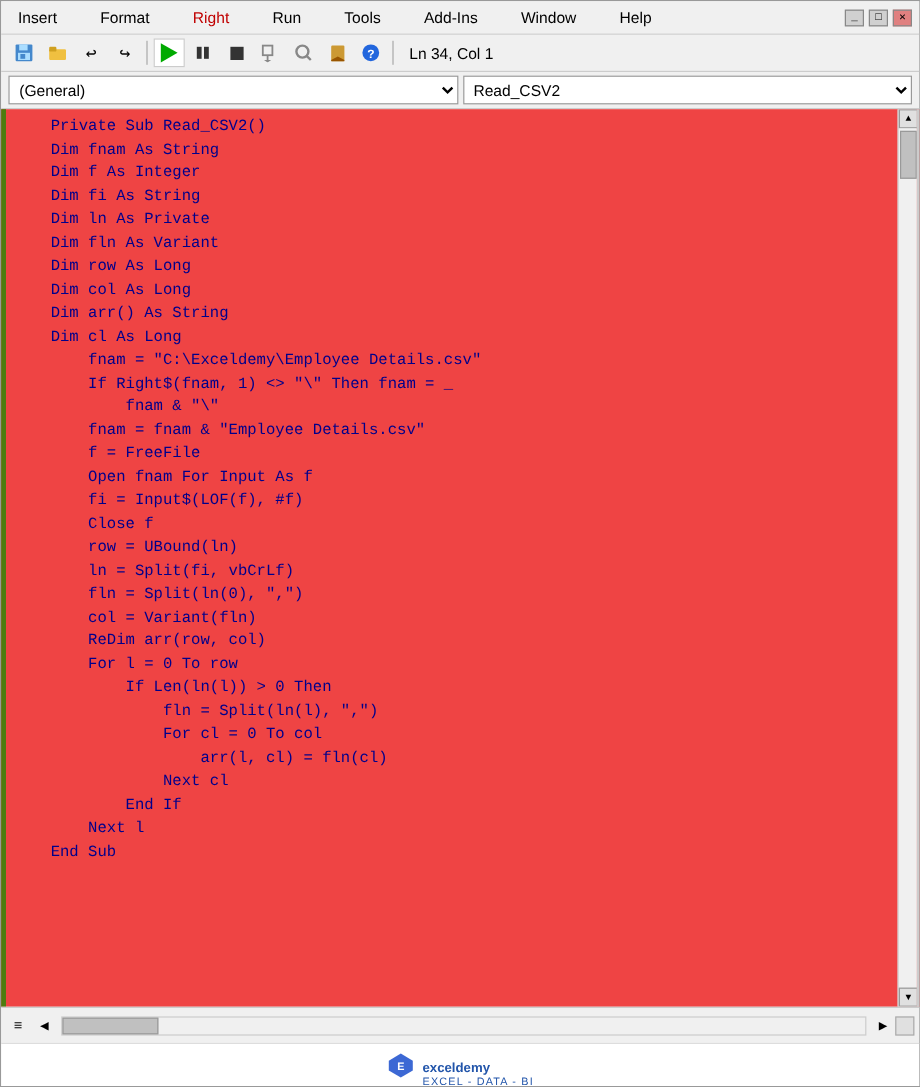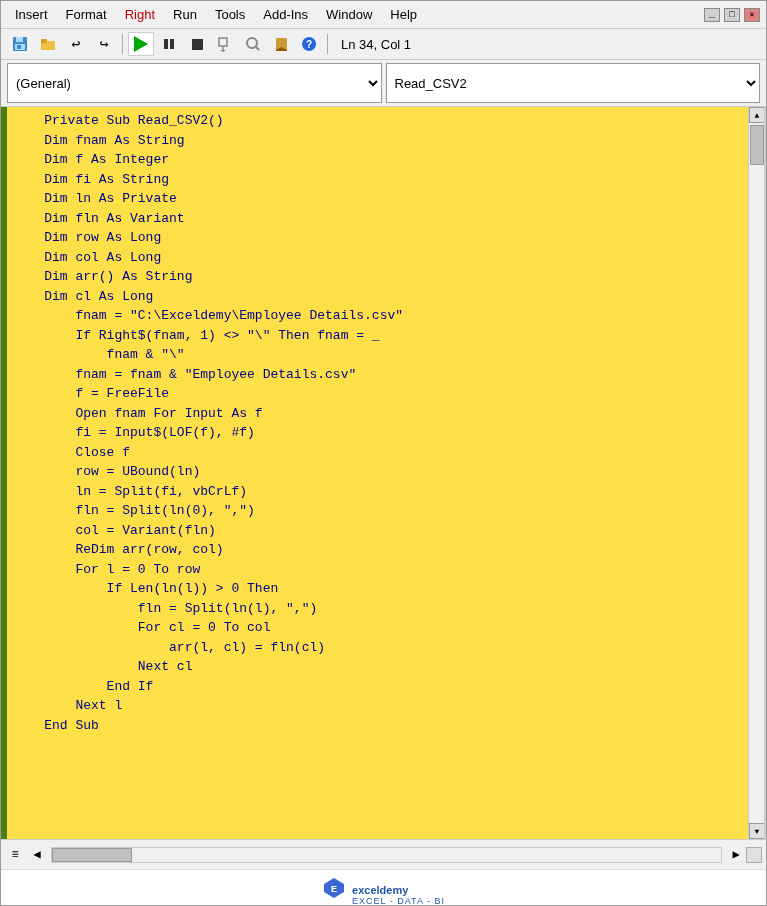--- a/index.html
+++ b/index.html
@@ -19,21 +19,21 @@
       display: flex;
       flex-direction: column;
     }
 
     
     .menubar {
       display: flex;
       align-items: center;
       background: #f0f0f0;
       padding: 4px 6px;
-      gap: 2px;
+      gap: 20px;
       border-bottom: 1px solid #ccc;
     }
     .menu-item {
       padding: 2px 8px;
       font-family: Arial, sans-serif;
       font-size: 13px;
       color: #000;
       cursor: pointer;
       white-space: nowrap;
     }
@@ -105,35 +105,35 @@
     .dropdowns-row {
       display: flex;
       align-items: center;
       background: #f0f0f0;
       padding: 3px 6px;
       gap: 4px;
       border-bottom: 1px solid #ccc;
     }
     .dropdown-select {
       flex: 1;
-      height: 40px;
+      height: 24px;
       font-family: Arial, sans-serif;
       font-size: 13px;
       background: white;
       border: 1px solid #999;
       padding: 0 4px;
     }
 
     
     .code-container {
       flex: 1;
       display: flex;
       overflow: hidden;
-      background: #fde047;
-      border-left: 6px solid #4d7c0f;
+      background: #ef4444;
+      border-left: 4px solid #4d7c0f;
       border-right: 2px solid #ccc;
     }
     .code-scroll {
       flex: 1;
       overflow-y: auto;
       overflow-x: hidden;
       padding: 4px 0;
     }
     .code-scroll::-webkit-scrollbar { width: 16px; }
     .code-scroll::-webkit-scrollbar-track { background: #f0f0f0; border-left: 1px solid #ccc; }

